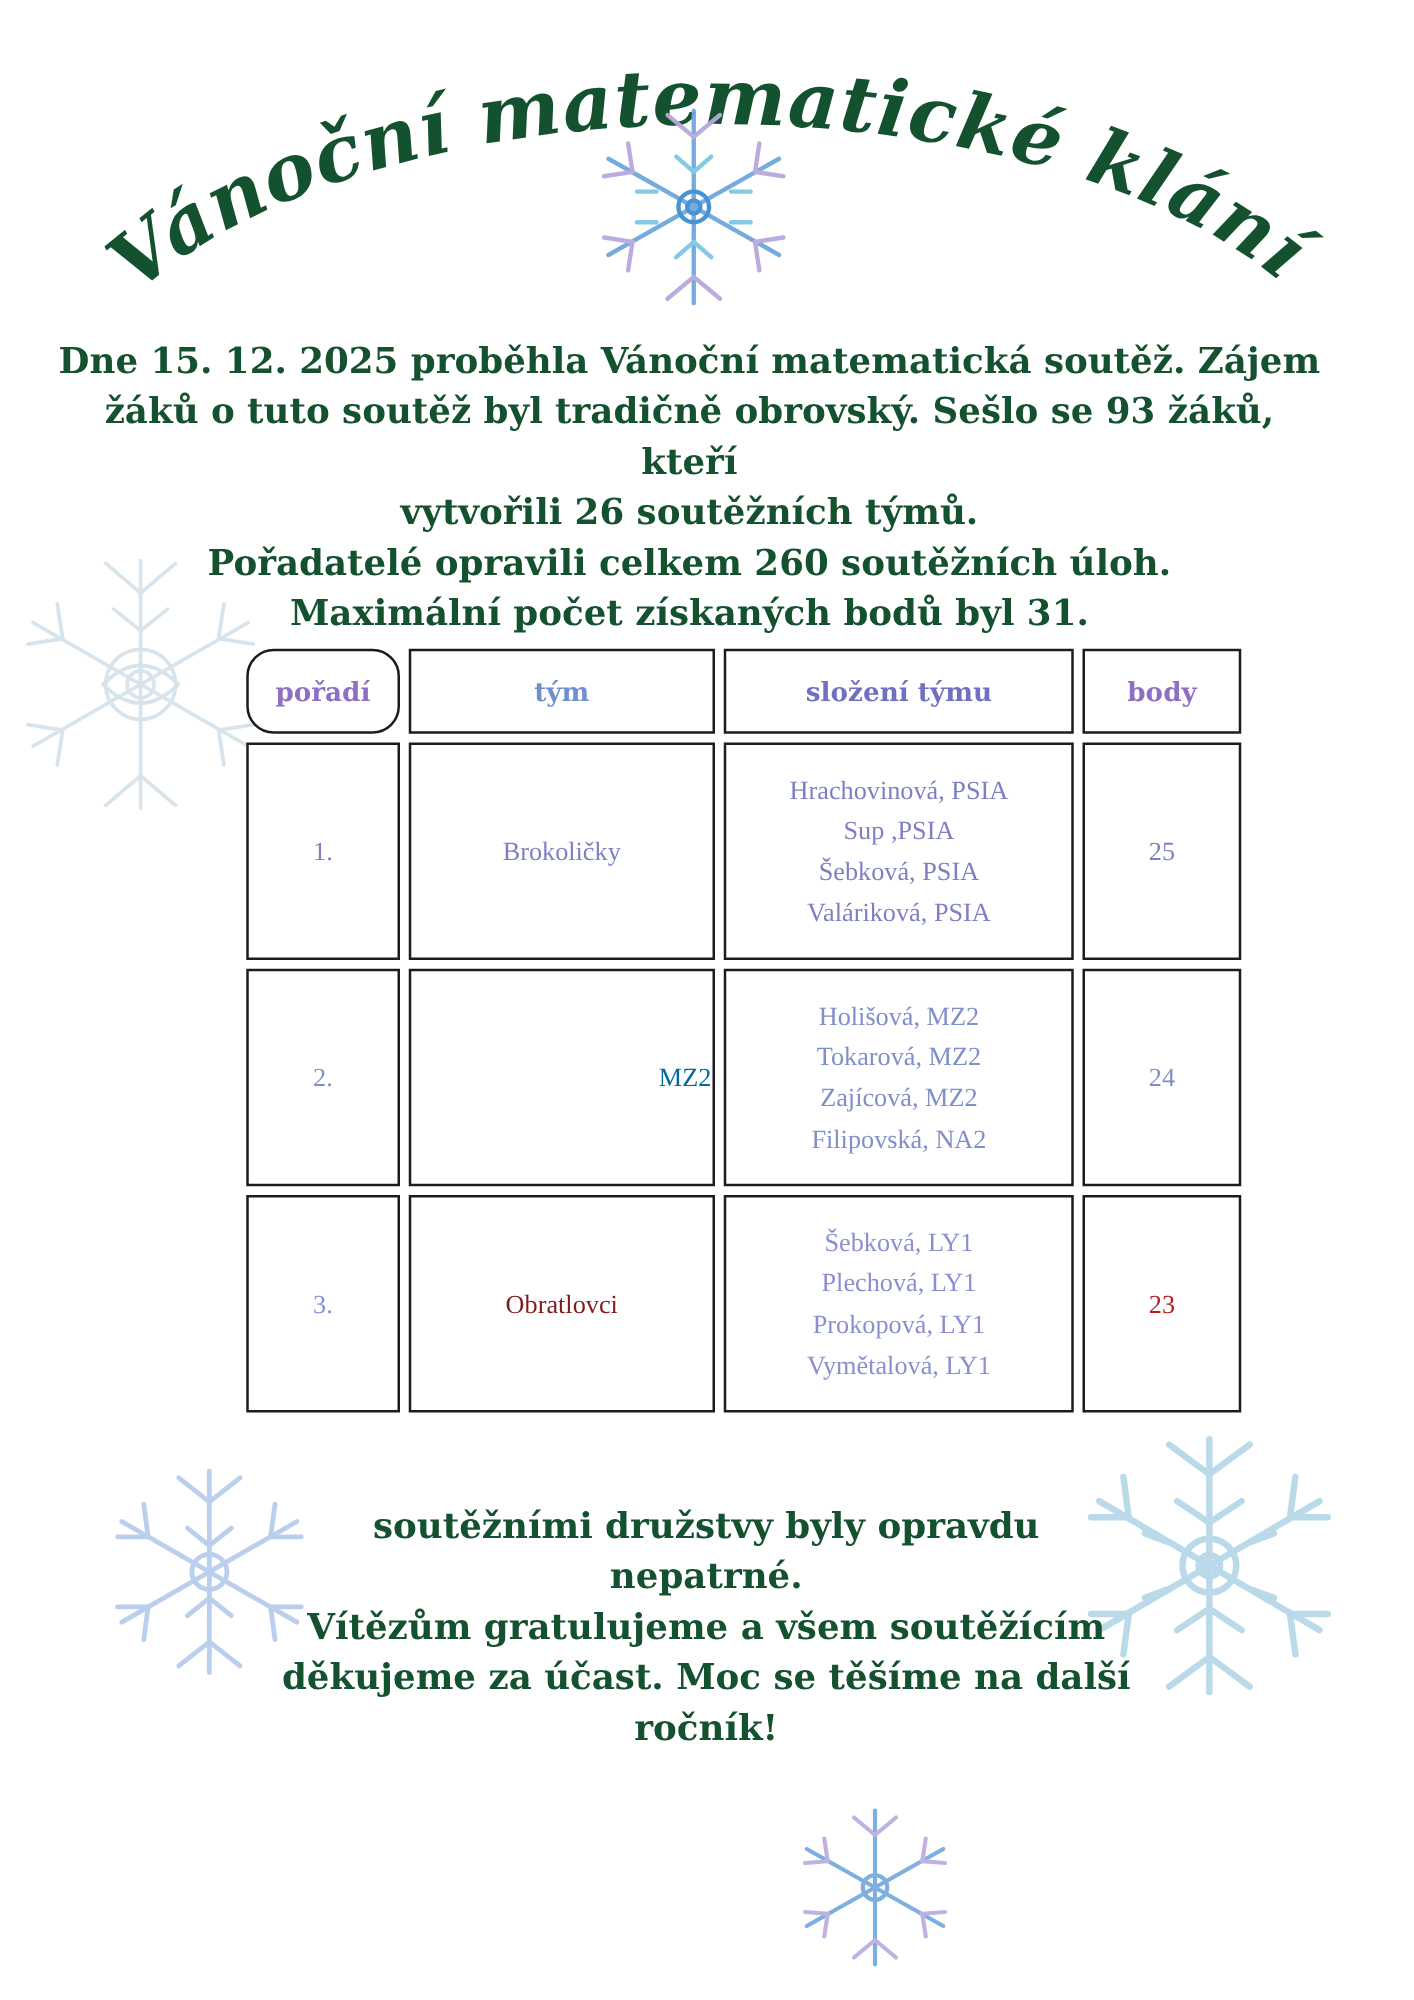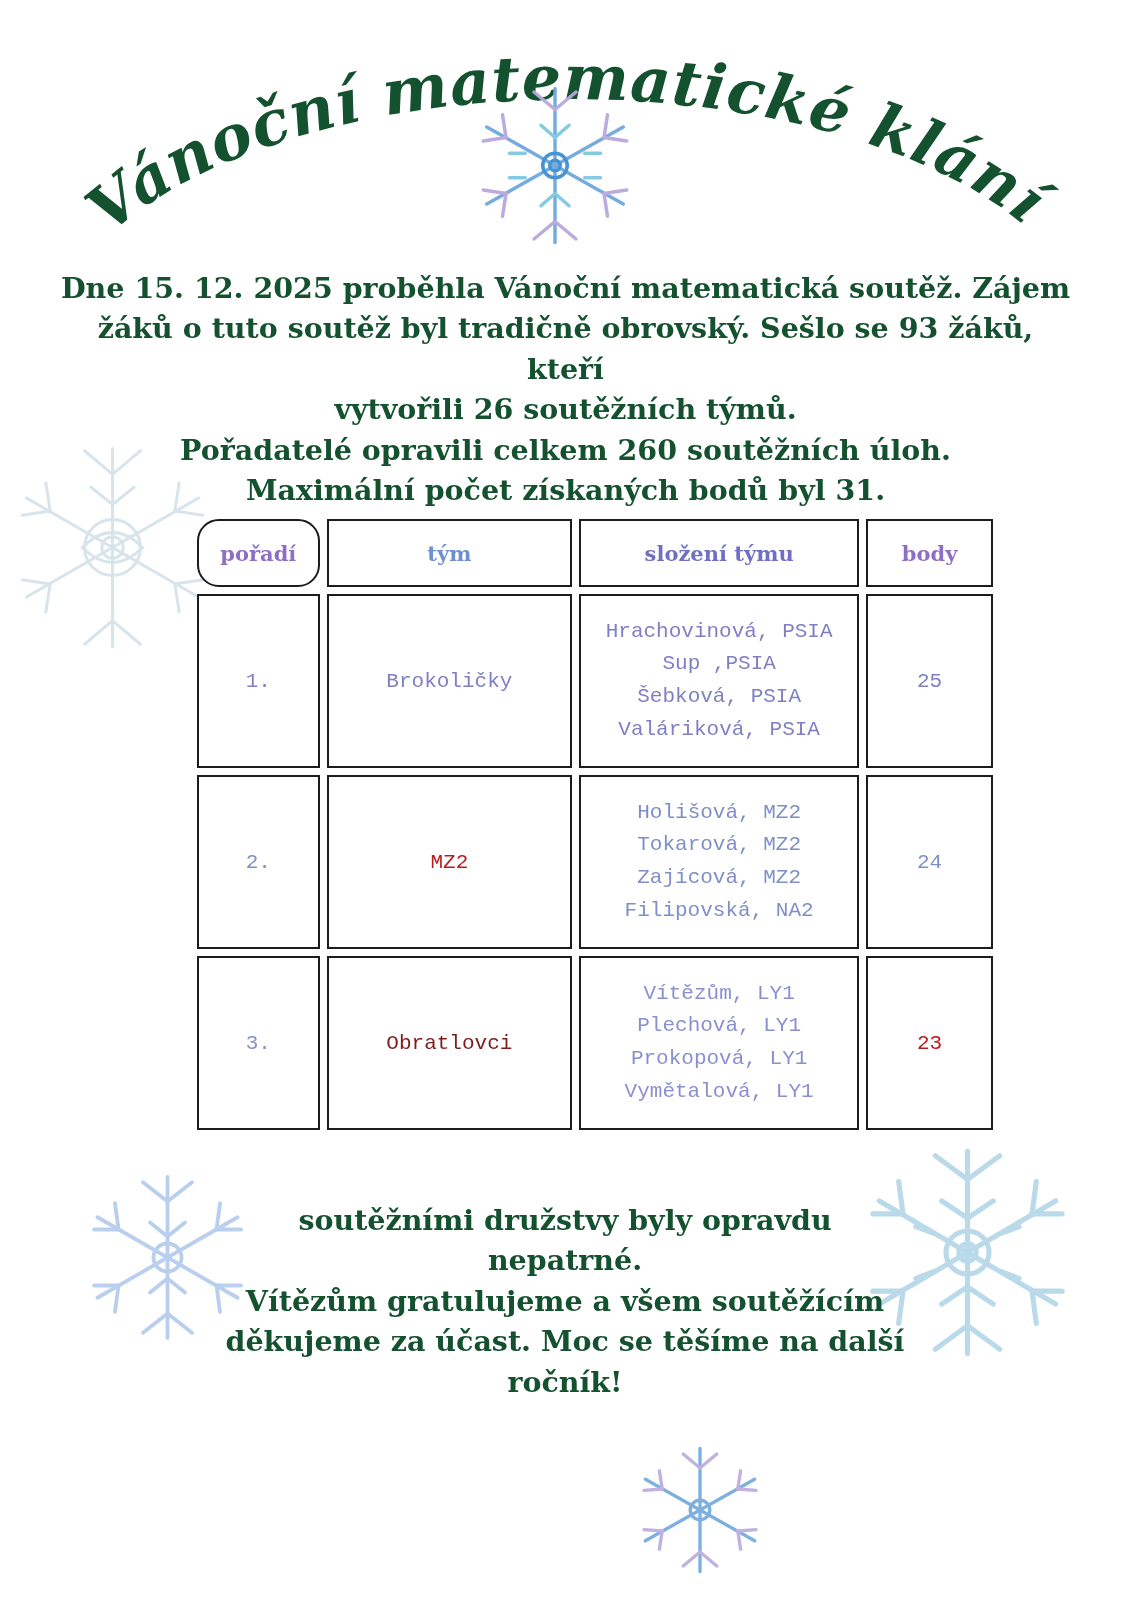--- a/index.html
+++ b/index.html
@@ -43,21 +43,21 @@
   #sf-top    { left: 455px; top: 78px;  width: 200px; height: 175px; opacity: .95; }
   #sf-left   { left: 5px;   top: 440px; width: 215px; height: 215px; opacity: .55; }
   #sf-bl     { left: 80px;  top: 1170px;width: 175px; height: 175px; opacity: .8; }
   #sf-br     { left: 860px; top: 1145px;width: 215px; height: 215px; opacity: .85; }
   #sf-bottom { left: 630px; top: 1440px;width: 140px; height: 140px; opacity: .9; }
 
   
   .intro {
     position: absolute;
     top: 268px;
-    left: 60px;
+    left: 46px;
     width: 1011px;
     text-align: center;
     font-family: "DejaVu Serif", serif;
     font-weight: bold;
     font-size: 28.5px;
     line-height: 1.42;
     color: #14512f;
   }
   .intro .line { display: block; }
 
@@ -68,21 +68,21 @@
     left: 190px;
     width: 810px;
     border-collapse: separate;
     border-spacing: 7px;
   }
   .results-table td, .results-table th {
     border: 2.5px solid #1c1c1c;
     background: #ffffff;
     text-align: center;
     vertical-align: middle;
-    font-family: Liberation Mono, monospace;
+    font-family: Liberation Serif, serif;
     font-weight: normal;
   }
   .results-table th {
     height: 62px;
     font-weight: bold;
     font-size: 21px;
     font-family: "DejaVu Serif", serif;
   }
   .results-table td {
     height: 168px;
@@ -289,37 +289,37 @@
           <span>Hrachovinová, PSIA</span>
           <span>Sup ,PSIA</span>
           <span>Šebková, PSIA</span>
           <span>Valáriková, PSIA</span>
         </div>
       </td>
       <td style="color: rgb(127, 127, 196);">25</td>
     </tr>
     <tr>
       <td style="color: rgb(127, 143, 200);">2.</td>
-      <td style="color: #b91c1c;">MZ2</td>
+      <td style="color: #0369a1; text-align: right;">MZ2</td>
       <td style="color: rgb(127, 143, 200);">
         <div class="members">
           <span>Holišová, MZ2</span>
           <span>Tokarová, MZ2</span>
           <span>Zajícová, MZ2</span>
           <span>Filipovská, NA2</span>
         </div>
       </td>
       <td style="color: rgb(127, 143, 200);">24</td>
     </tr>
     <tr>
       <td style="color: rgb(138, 143, 208);">3.</td>
       <td style="color: #7f1d1d;">Obratlovci</td>
       <td style="color: rgb(138, 143, 208);">
         <div class="members">
-          <span>Vítězům, LY1</span>
+          <span>Šebková, LY1</span>
           <span>Plechová, LY1</span>
           <span>Prokopová, LY1</span>
           <span>Vymětalová, LY1</span>
         </div>
       </td>
       <td style="color: #b91c1c;">23</td>
     </tr>
   </tbody>
 </table>
 

